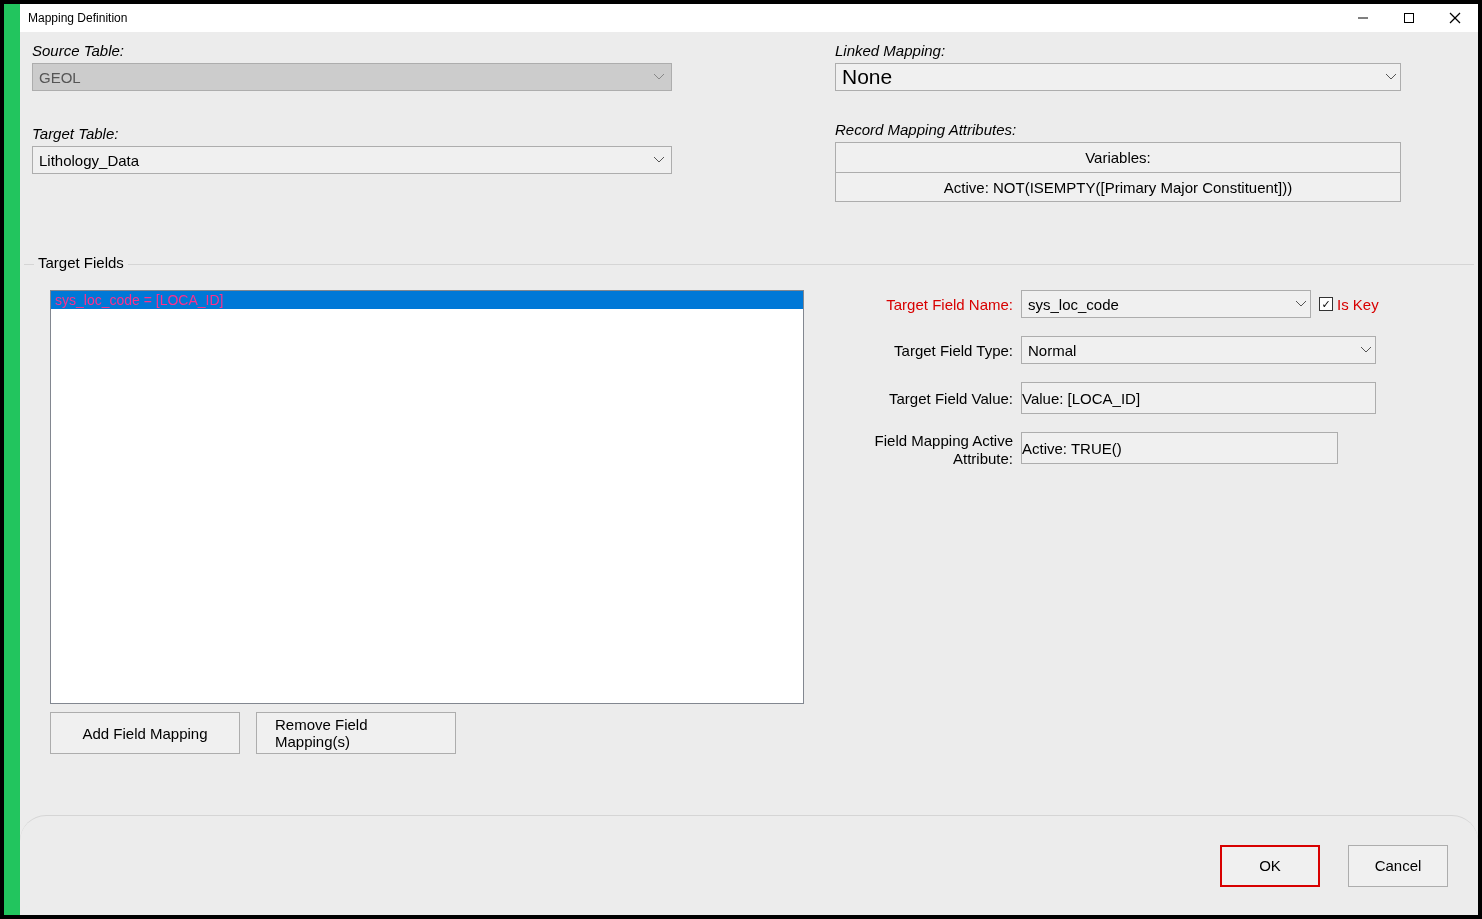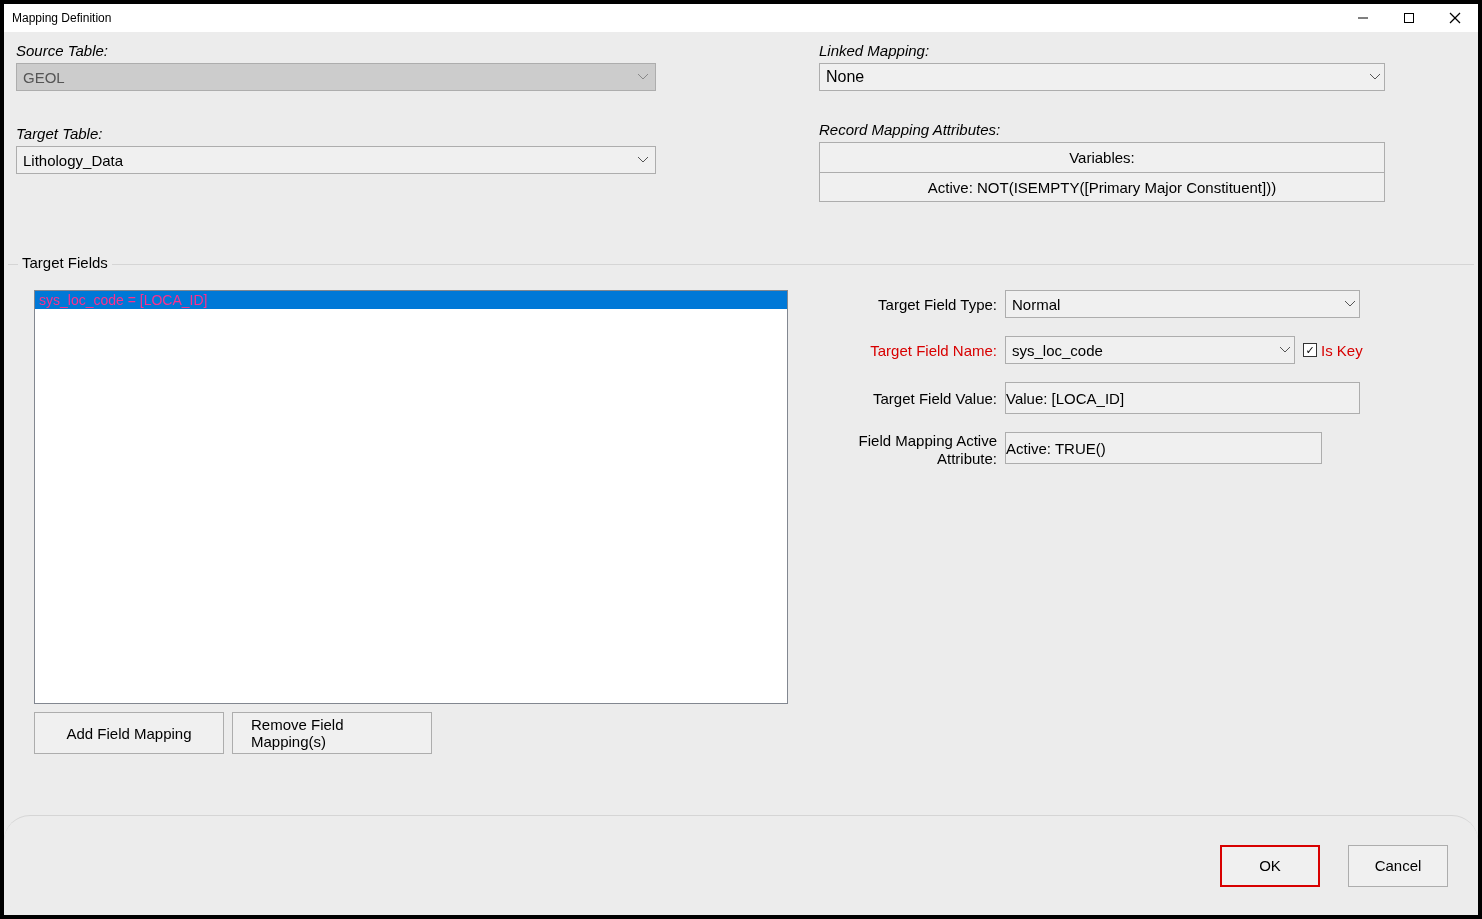--- a/index.html
+++ b/index.html
@@ -1,18 +1,18 @@
 <!DOCTYPE html>
 <html><head>
 <meta charset="utf-8">
 <style>
   * { box-sizing: border-box; font-family: "Segoe UI", Tahoma, sans-serif; }
   body { margin: 0; padding: 0; background: #000; }
   .frame { width: 1482px; height: 919px; background: #000; padding: 4px; }
-  .window { width: 100%; height: 100%; background: #84cc16; display: flex; flex-direction: column; }
+  .window { width: 100%; height: 100%; background: #22c55e; display: flex; flex-direction: column; padding-left: 16px; }
 
   
   .titlebar { height: 28px; display: flex; align-items: center; justify-content: space-between; border-bottom: 0; background: #fff; }
   .titlebar .title { font-size: 12px; padding: 4px 8px; color: #000; }
   .winctrls { display: flex; height: 100%; }
   .winctrls .ctrl { width: 46px; display: flex; align-items: center; justify-content: center; font-size: 14px; color: #000; }
 
   
   .content { flex: 1; background: #ececec; position: relative; }
 
@@ -21,40 +21,40 @@
   .left-top { width: 795px; padding: 10px 12px 8px 12px; }
   .divider-v { width: 8px; background: #ececec; border-left: 0; }
   .right-top { flex: 1; padding: 10px 12px 8px 12px; }
 
   .lbl { font-size: 15px; color: #000; margin-bottom: 4px; display: block; font-style: italic; }
 
   .combo { width: 640px; height: 28px; border: 1px solid #adadad; background: #f0f0f0; display: flex; align-items: center; justify-content: space-between; padding: 0 4px 0 6px; font-size: 15px; }
   .combo.disabled { background: #cccccc; color: #555; }
   .combo .chev { width: 16px; height: 16px; display: flex; align-items: center; justify-content: center; color: #555; }
 
-  .combo-r { width: 566px; height: 28px; border: 1px solid #adadad; background: #f0f0f0; display: flex; align-items: center; justify-content: space-between; padding: 0 4px 0 6px; font-size: 16px; }
+  .combo-r { width: 566px; height: 28px; border: 1px solid #adadad; background: #f0f0f0; display: flex; align-items: center; justify-content: space-between; padding: 0 4px 0 6px; font-size: 21px; }
 
   .attr-btn { width: 566px; height: 30px; border: 1px solid #adadad; background: #f0f0f0; display: flex; align-items: center; justify-content: center; font-size: 15px; }
   .attr-btn:not(:last-child) { border-bottom: none; }
 
   
   .groupbox { position: absolute; left: 4px; right: 4px; top: 224px; bottom: 130px; }
   .group-label { position: absolute; left: 10px; top: -2px; background: #ececec; padding: 0 4px; font-size: 15px; color: #000; z-index: 2; }
   .group-border { position: absolute; left: 0; right: 0; top: 8px; bottom: 0; border-top: 1px solid #d5d5d5; }
 
   .group-inner { position: absolute; left: 0; right: 0; top: 20px; bottom: 0; display: flex; }
   .fields-left { width: 795px; padding: 14px 8px 8px 26px; }
   .fields-divider { width: 8px; }
   .fields-right { flex: 1; padding: 14px 22px 8px 8px; }
 
   .listbox { width: 754px; height: 414px; background: #fff; border: 1px solid #828790; overflow: auto; }
   .listitem { padding: 1px 4px; font-size: 14px; }
   .listitem.sel { background: #0078d7; color: #ff2f8b; }
 
-  .btnrow { display: flex; gap: 8px; margin-top: 8px; }
+  .btnrow { display: flex; gap: 16px; margin-top: 8px; }
   .pushbtn { height: 42px; border: 1px solid #adadad; background: #f0f0f0; display: flex; align-items: center; justify-content: center; font-size: 15px; padding: 0 18px; }
 
   .formrow { display: flex; align-items: center; margin-bottom: 18px; }
   .formlbl { width: 186px; text-align: right; padding-right: 8px; font-size: 15px; }
   .formlbl.red { color: #d80000; }
   .formctrl { flex: 1; display: flex; align-items: center; gap: 8px; }
   .combo-s { height: 28px; border: 1px solid #adadad; background: #f0f0f0; display: flex; align-items: center; justify-content: space-between; padding: 0 4px 0 6px; font-size: 15px; flex: 1; }
   .valbtn { height: 32px; border: 1px solid #adadad; background: #f0f0f0; display: flex; align-items: center; justify-content: flex-start; font-size: 15px; flex: 1; }
   .chk { display: flex; align-items: center; gap: 4px; font-size: 15px; color: #d80000; }
   .chkbox { width: 14px; height: 14px; border: 1px solid #333; background: #fff; display: flex; align-items: center; justify-content: center; font-size: 11px; line-height: 1; color: #000; }
@@ -159,52 +159,52 @@
               <div class="pushbtn" style="width:200px">
                 <span>Remove Field Mapping(s)</span>
               </div>
             </div>
           </div>
 
           <div class="fields-divider"></div>
 
           <div class="fields-right">
             <div class="formrow">
+              <div class="formlbl red">Target Field Name:</div>
+              <div class="formctrl">
+                <div class="combo-s" style="width:290px;flex:none">
+                  <span>sys_loc_code</span>
+                  <span class="chev">
+                    <svg width="10" height="6">
+                        <path d="M0 0 L5 5 L10 0" fill="none" stroke="#555" stroke-width="1"></path>
+                      </svg>
+                  </span>
+                </div>
+                <label class="chk">
+                  <span class="chkbox">✓</span>
+                  <span>Is Key</span>
+                </label>
+              </div>
+            </div>
+
+            <div class="formrow">
               <div class="formlbl">Target Field Type:</div>
               <div class="formctrl">
                 <div class="combo-s" style="width:355px;flex:none">
                   <span>Normal</span>
                   <span class="chev">
                     <svg width="10" height="6">
                         <path d="M0 0 L5 5 L10 0" fill="none" stroke="#555" stroke-width="1"></path>
                       </svg>
                   </span>
                 </div>
               </div>
             </div>
 
             <div class="formrow">
-              <div class="formlbl red">Target Field Name:</div>
-              <div class="formctrl">
-                <div class="combo-s" style="width:290px;flex:none">
-                  <span>sys_loc_code</span>
-                  <span class="chev">
-                    <svg width="10" height="6">
-                        <path d="M0 0 L5 5 L10 0" fill="none" stroke="#555" stroke-width="1"></path>
-                      </svg>
-                  </span>
-                </div>
-                <label class="chk">
-                  <span class="chkbox">✓</span>
-                  <span>Is Key</span>
-                </label>
-              </div>
-            </div>
-
-            <div class="formrow">
               <div class="formlbl">Target Field Value:</div>
               <div class="formctrl">
                 <div class="valbtn" style="width:355px;flex:none">
                   <span>Value: [LOCA_ID]</span>
                 </div>
               </div>
             </div>
 
             <div class="formrow" style="align-items:flex-start">
               <div class="formlbl" style="line-height:18px;padding-top:0">Field Mapping Active Attribute:</div>

